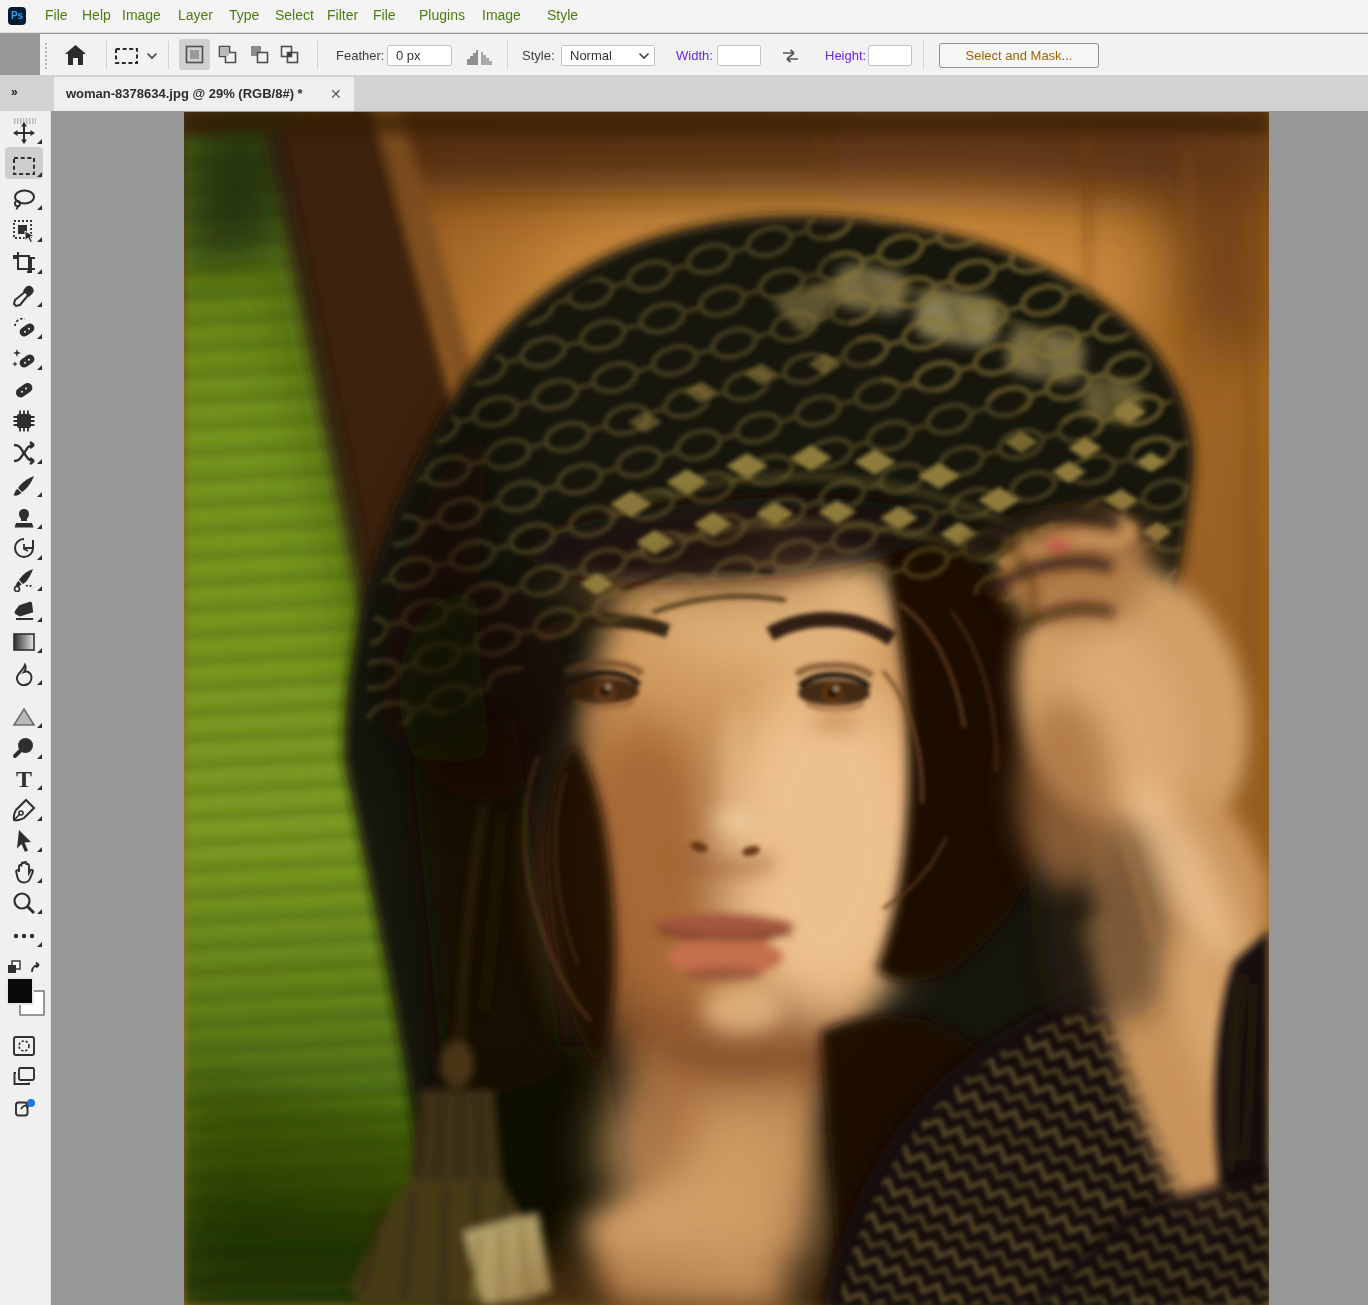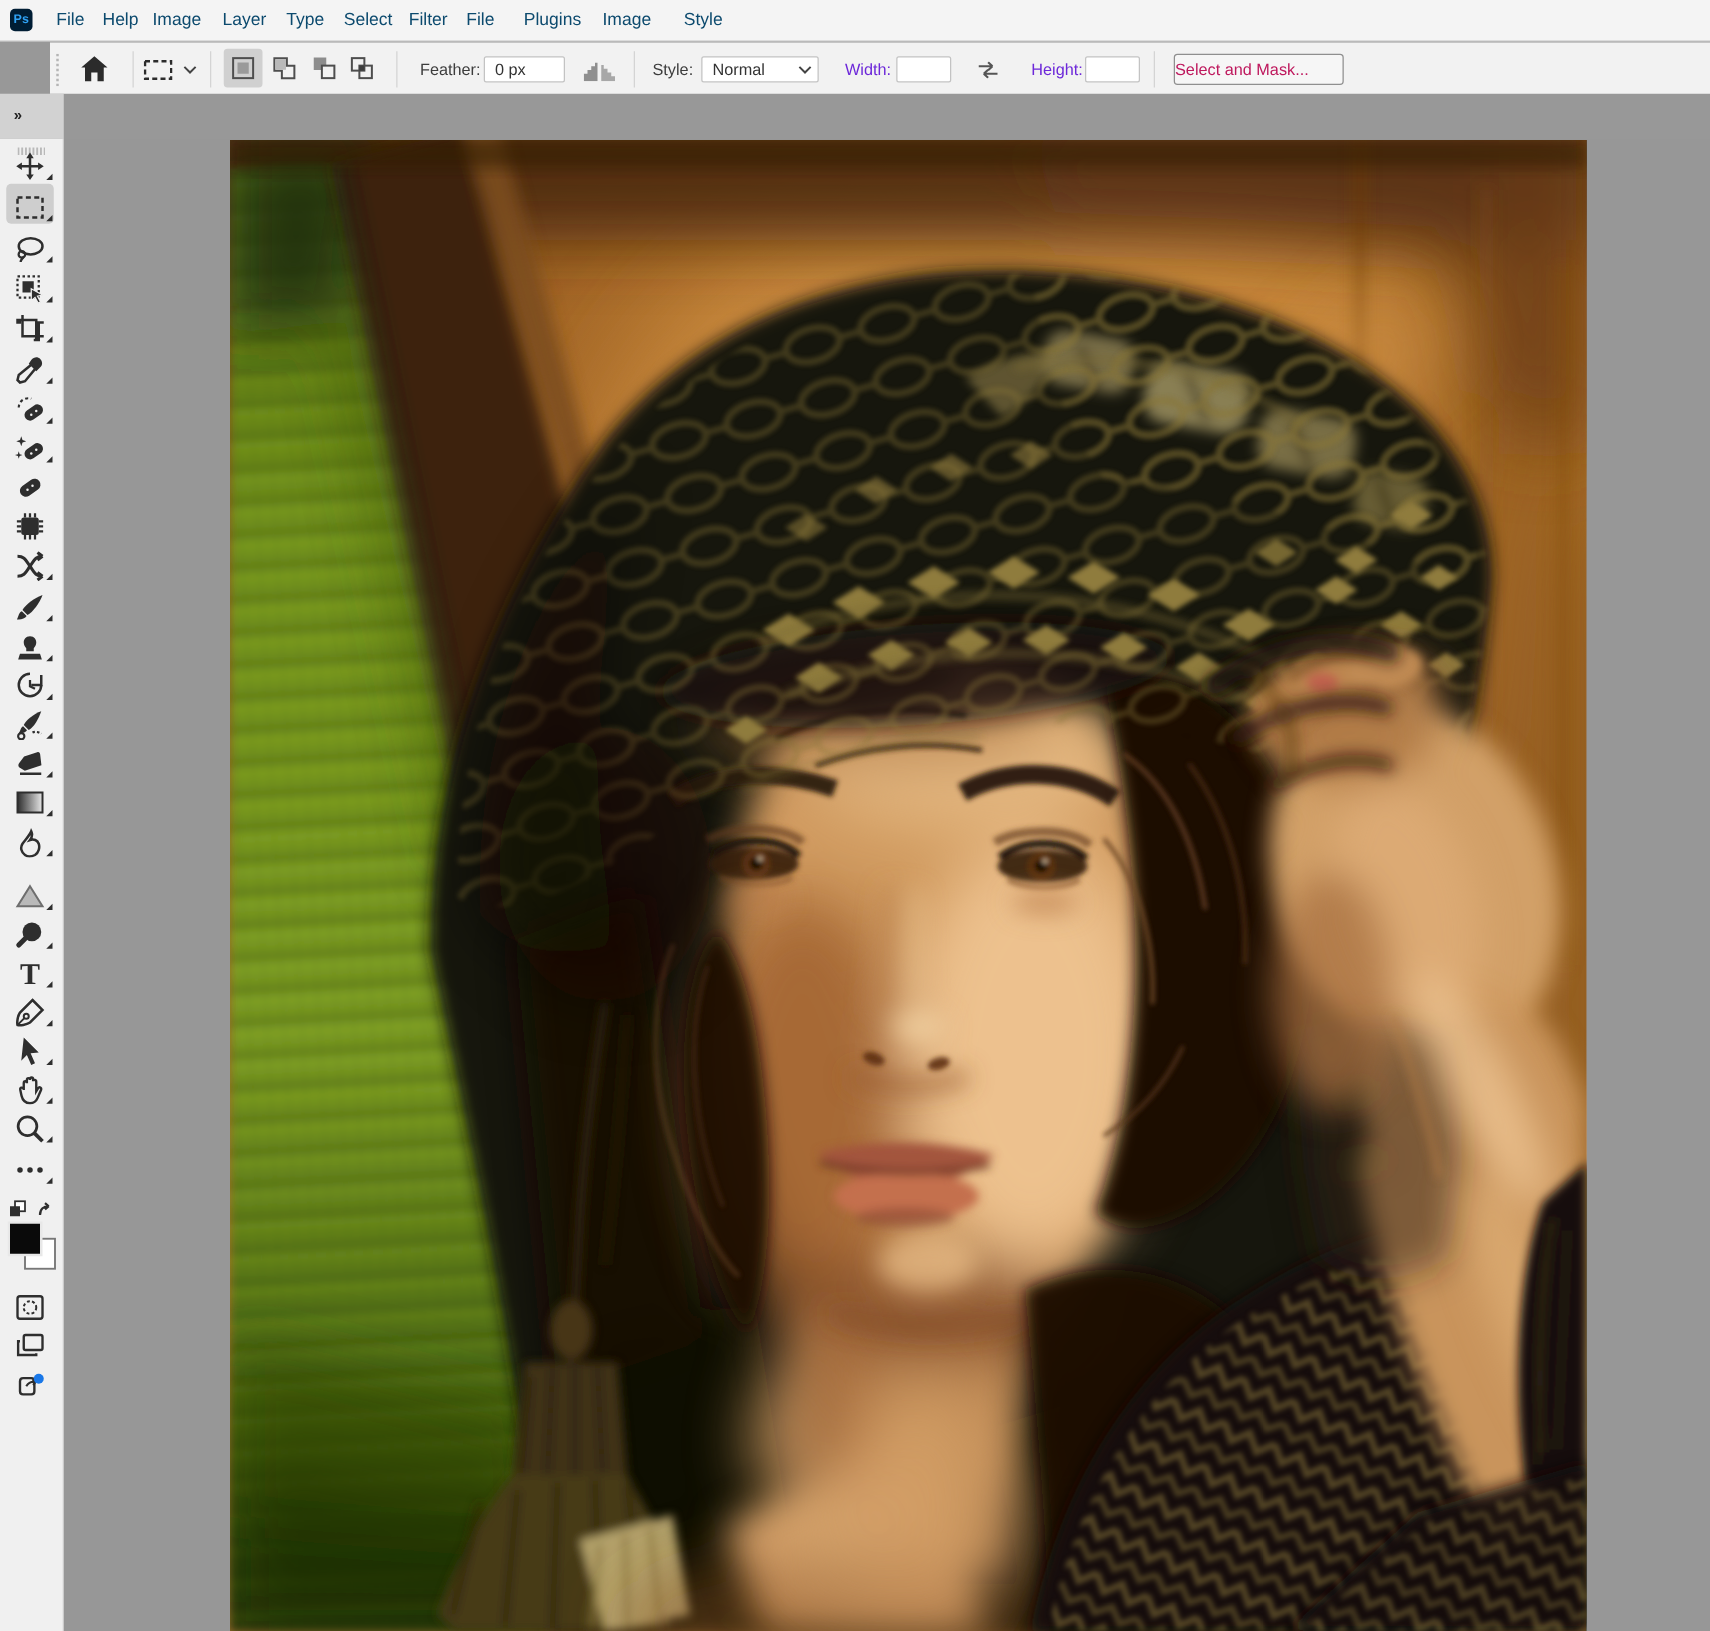--- a/index.html
+++ b/index.html
@@ -7,34 +7,34 @@
     font-family:"Liberation Sans", sans-serif; }
   #app { position:relative; width:1368px; height:1305px; }
 
   
   #menubar { position:absolute; left:0; top:0; width:1368px; height:33px;
     background:#f4f4f4; border-bottom:1px solid #dcdcdc; }
   #pslogo { position:absolute; left:8px; top:7px; width:18px; height:18px;
     background:#001d34; border-radius:4px; color:#2fa3f7; font-size:10px;
     font-weight:bold; text-align:center; line-height:18px; }
   .mi { position:absolute; top:0; height:33px; line-height:31px; font-size:14px;
-    color:#0c4a6e; }
+    color:#4d7c0f; }
 
   
   #optbar { position:absolute; left:0; top:34px; width:1368px; height:41px;
     background:#f2f2f2;margin-left:40px; }
   .vsep { position:absolute; top:7px; height:29px; width:1px; background:#d4d4d4; }
   .optlabel { position:absolute; top:14px; font-size:13px; color:#3d3d3d; }
   .optlabel.dis { color:#6d28d9; }
   .optinput { position:absolute; top:11px; height:21px; background:#fff;
     border:1px solid #c3c3c3; border-radius:2px; font-size:13px; color:#333;
     padding-left:8px; line-height:19px; }
-  #sam { position:absolute; left:899px; top:9px; width:136px; height:25px;
+  #sam { position:absolute; left:899px; top:9px; width:160px; height:25px;
     background:#f6f6f6; border:1px solid #8f8f8f; border-radius:3px;
-    font-size:13px; color:#be185d; text-align:left; line-height:23px; }
+    font-size:13px; color:#a16207; text-align:center; line-height:23px; }
   .modebtn { position:absolute; top:5px; width:31px; height:31px; }
   .modebtn.sel { background:#d0d0d0; border-radius:3px; }
 
   
   #tabbar { position:absolute; left:51px; top:75px; width:1317px; height:36px;
     background:#d2d2d2; }
   #tab { position:absolute; left:3px; top:2px; width:300px; height:34px;
     background:#efefef; }
   #tabtext { position:absolute; left:12px; top:9px; font-size:13px; font-weight:bold;
     color:#2d2d2d; }
@@ -146,20 +146,26 @@
     </svg>
     <div class="optlabel dis" style="left:785px">Height:</div>
     <div class="optinput" style="left:828px; width:44px"></div>
     <div class="vsep" style="left:883px"></div>
     <div id="sam">Select and Mask...</div>
   </div>
 
   <div id="tbcorner">
       <div id="tbchev">»</div>
     </div>
+  <div id="tabbar">
+    <div id="tab">
+      <div id="tabtext">woman-8378634.jpg @ 29% (RGB/8#) *</div>
+      <div id="tabx">✕</div>
+    </div>
+  </div>
 
   <div id="toolbar">
 
     <svg style="position:absolute;left:14px;top:6px" width="22" height="8">
       <line x1="0" y1="4" x2="22" y2="4" stroke="#b9b9b9" stroke-width="6" stroke-dasharray="1.5,1.5"></line>
     </svg>
     <div id="toolsel"></div>
 
     <div class="tool" style="top:10px"><svg viewBox="0 0 24 24">
       <path d="M12 1 L15 5.5 L13 5.5 L13 11 L18.5 11 L18.5 9 L23 12 L18.5 15 L18.5 13 L13 13 L13 18.5 L15 18.5 L12 23 L9 18.5 L11 18.5 L11 13 L5.5 13 L5.5 15 L1 12 L5.5 9 L5.5 11 L11 11 L11 5.5 L9 5.5 Z" fill="#2e2e2e"></path>

